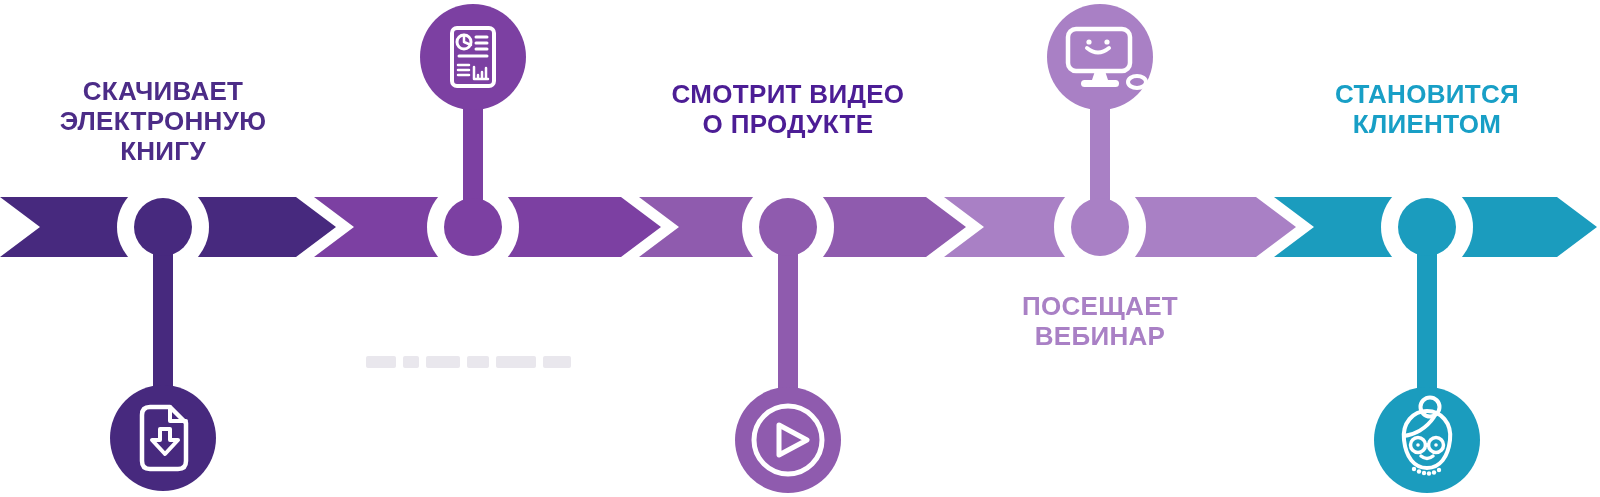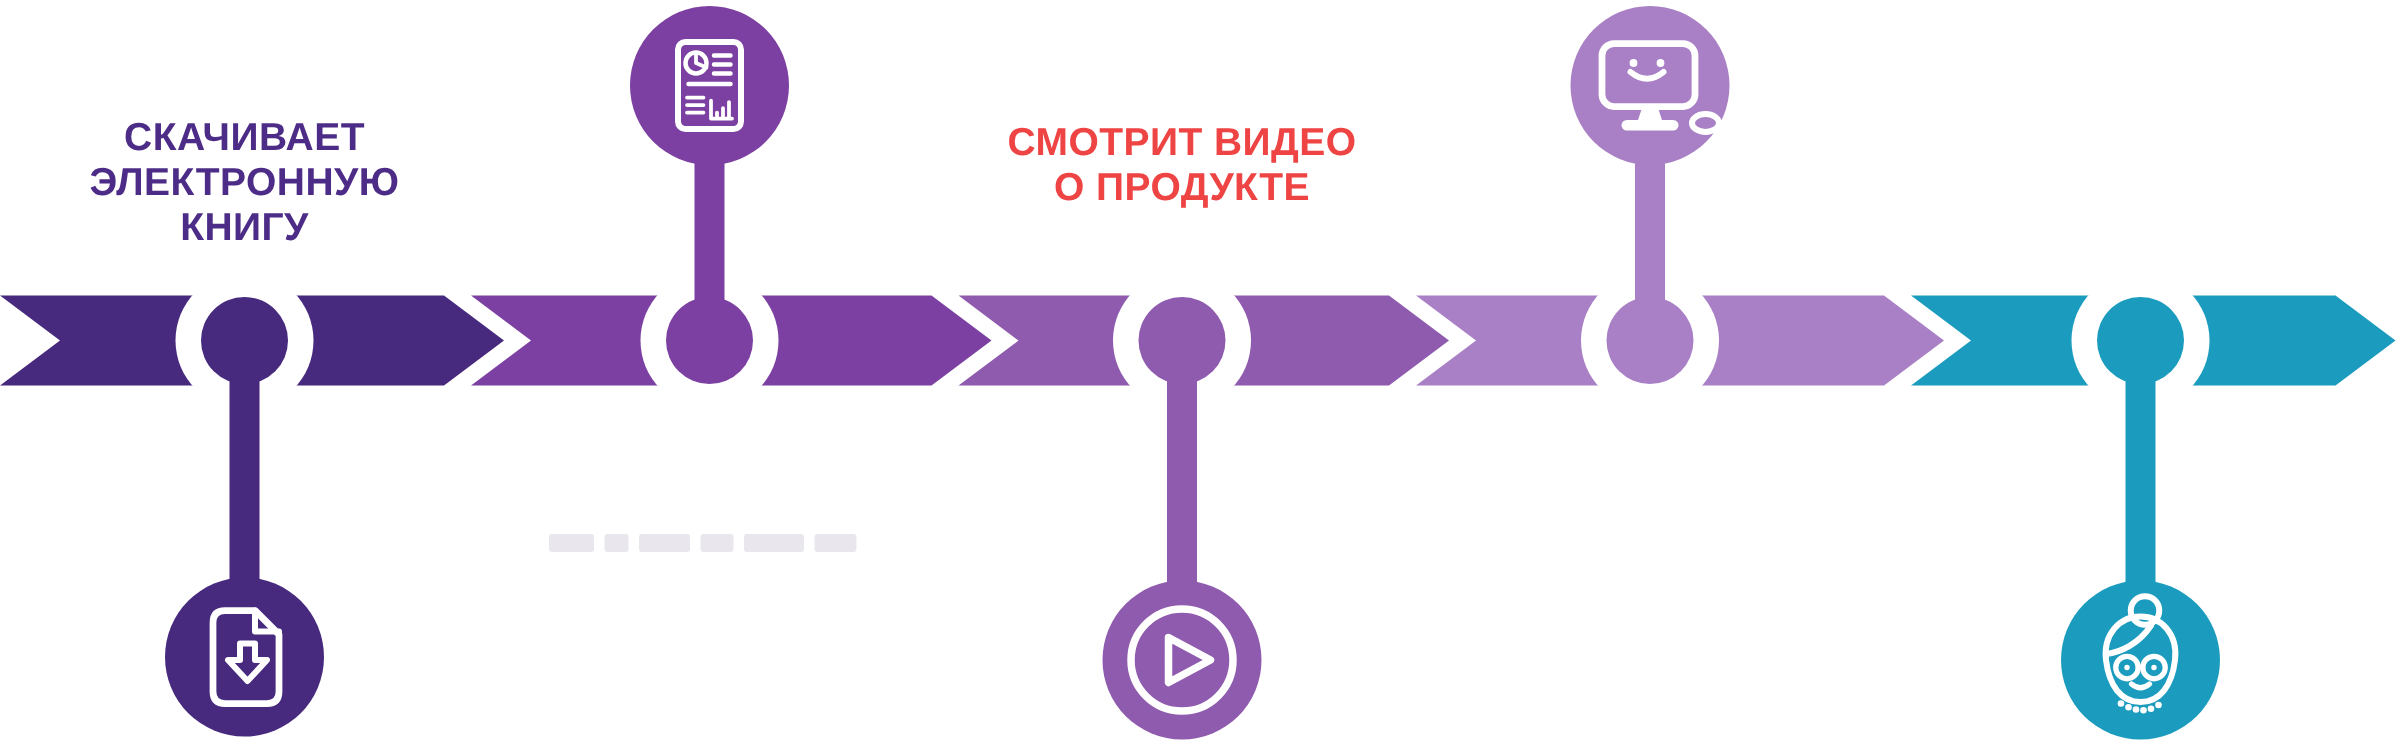--- a/index.html
+++ b/index.html
@@ -141,22 +141,26 @@
           <circle cx="7" cy="32.5" r="2.2"></circle>
           <circle cx="12" cy="30" r="2.2"></circle>
         </g>
       </g>
     </g>
   </svg>
 
   <div class="stage-label label-1" style="color: rgb(76, 44, 135);">СКАЧИВАЕТ
 ЭЛЕКТРОННУЮ
 КНИГУ</div>
-  <div class="stage-label label-3" style="color: #ef4444;">СМОТРИТ ВИДЕО
+  <div class="stage-label label-3" style="color: #4c1d95;">СМОТРИТ ВИДЕО
 О ПРОДУКТЕ</div>
+  <div class="stage-label label-4" style="color: rgb(169, 128, 197);">ПОСЕЩАЕТ
+ВЕБИНАР</div>
+  <div class="stage-label label-5" style="color: rgb(24, 159, 198);">СТАНОВИТСЯ
+КЛИЕНТОМ</div>
 
   <div class="remnant">
     <span class="r1"></span>
     <span class="r2"></span>
     <span class="r3"></span>
     <span class="r4"></span>
     <span class="r5"></span>
     <span class="r6"></span>
   </div>
 

